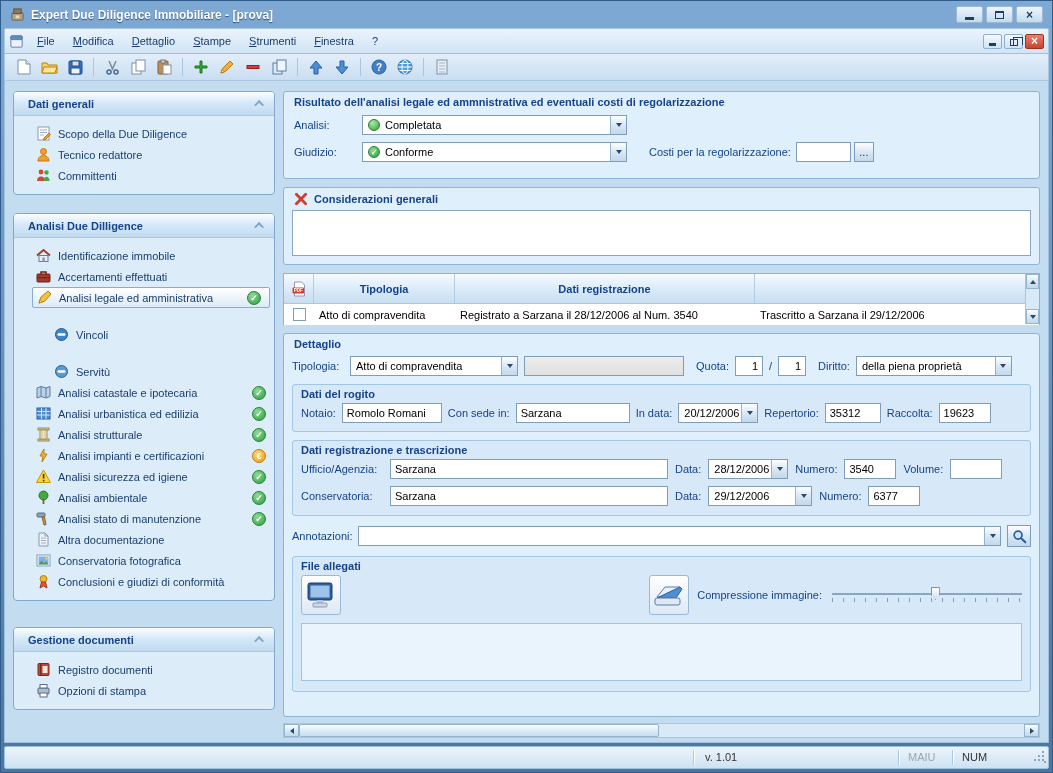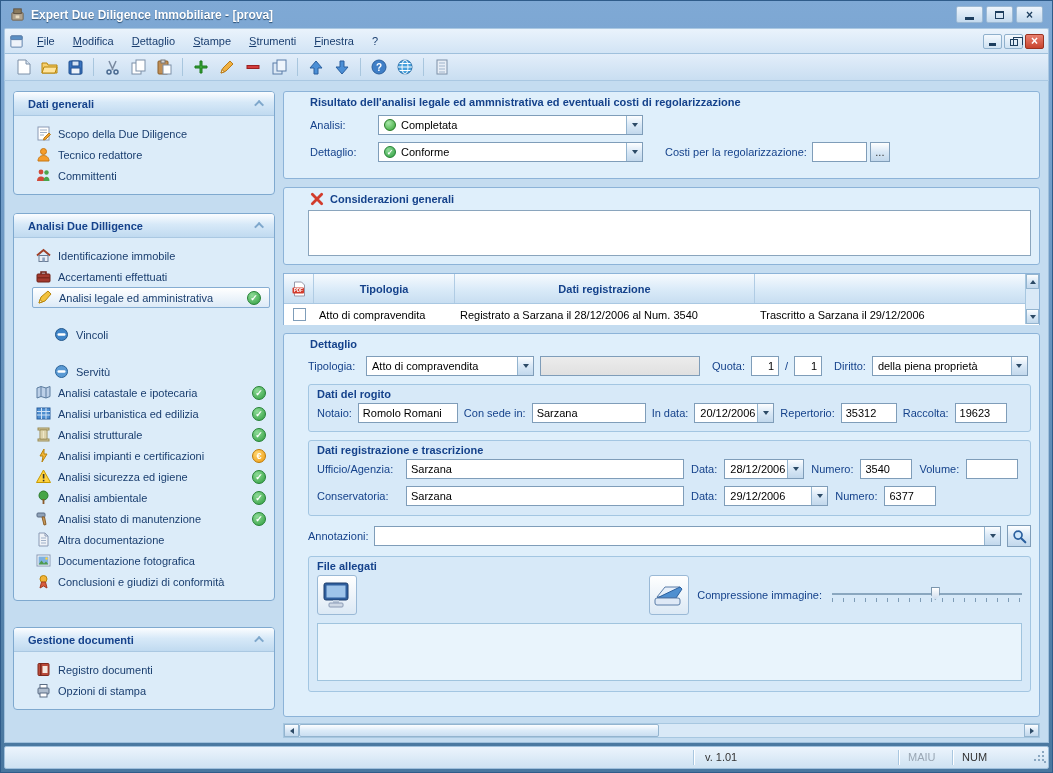--- a/index.html
+++ b/index.html
@@ -54,21 +54,21 @@
 .p-item.sub { padding-left:40px;margin-top:16px; }
 .p-item.selected { background:linear-gradient(#ffffff,#dceaf7); border:1px solid #86add2; border-radius:2px; margin:0 4px 0 18px; padding-left:4px; }
 .si { width:15px; height:15px; flex:0 0 15px; }
 .badge { margin-left:auto; width:14px; height:14px; border-radius:50%; color:#fff; font-size:9px; font-weight:bold;
   display:flex; align-items:center; justify-content:center; flex:0 0 14px; }
 .badge.check { background:radial-gradient(circle at 35% 30%, #8edb97, #2f9e3f); border:1px solid #238033; }
 .badge.euro { background:radial-gradient(circle at 35% 30%, #ffd570, #ee9d12); border:1px solid #bd7a07; }
 
 
 .main { flex:1; display:flex; flex-direction:column; min-width:0; }
-.grp { background:#dfeffb; border:1px solid #8cb3d8; border-radius:3px;padding-left:16px; }
+.grp { background:#dfeffb; border:1px solid #8cb3d8; border-radius:3px; }
 .grp-head { padding:4px 10px 2px 10px; font-weight:bold; color:#15428b; display:flex; align-items:center; gap:6px; }
 .frow { display:flex; align-items:center; }
 .lbl { color:#15428b; white-space:nowrap; }
 .inp { height:20px; border:1px solid #7f9db9; background:#fff; font:11px "Liberation Sans",sans-serif; color:#000; padding:0 4px; }
 .inp:disabled, .inp.disabled { background:linear-gradient(#ececec,#e0e0e0); }
 .combo { height:20px; border:1px solid #7f9db9; background:#fff; display:flex; align-items:center; overflow:hidden; }
 .combo-text { flex:1; padding:0 5px; color:#000; white-space:nowrap; overflow:hidden; }
 .combo-btn { width:16px; height:100%; flex:0 0 16px; border-left:1px solid #93b4cf;
   background:linear-gradient(#fdfeff,#d9e8f6 50%,#c2d8ec); display:flex; align-items:center; justify-content:center; }
 .arr { width:0; height:0; border-left:3px solid transparent; border-right:3px solid transparent; border-top:4px solid #2c4a66; }
@@ -426,21 +426,21 @@
               </svg>
             <span>Altra documentazione</span>
           </div>
           <div class="p-item">
             <svg class="si" viewBox="0 0 15 15">
                 <rect x="1" y="2" width="13" height="11" fill="#fff" stroke="#8a9ab5"></rect>
                 <rect x="2.5" y="3.5" width="10" height="8" fill="#7fb2e0"></rect>
                 <path d="M2.5 11.5l3-4 2.5 3 2-2 2.5 3z" fill="#4e9a4e"></path>
                 <circle cx="10.5" cy="5.5" r="1.2" fill="#ffd23e"></circle>
               </svg>
-            <span>Documentazione fotografica</span>
+            <span>Conservatoria fotografica</span>
           </div>
           <div class="p-item">
             <svg class="si" viewBox="0 0 15 15">
                 <circle cx="7.5" cy="5" r="3.5" fill="#f2b537" stroke="#b8820a"></circle>
                 <path d="M5.5 8l-1.5 6 3.5-2 3.5 2-1.5-6z" fill="#d85c3c" stroke="#a03a20"></path>
               </svg>
             <span>Conclusioni e giudizi di conformità</span>
           </div>
         </div>
       </div>
@@ -481,21 +481,21 @@
           <span class="lbl" style="width:68px">Analisi:</span>
           <div class="combo" style="width:265px">
             <span class="dot green"></span>
             <span class="combo-text">Completata</span>
             <span class="combo-btn">
                 <i class="arr"></i>
               </span>
           </div>
         </div>
         <div class="frow" style="margin:7px 10px 0 10px">
-          <span class="lbl" style="width:68px">Dettaglio:</span>
+          <span class="lbl" style="width:68px">Giudizio:</span>
           <div class="combo" style="width:265px">
             <span class="dot greencheck">✓</span>
             <span class="combo-text">Conforme</span>
             <span class="combo-btn">
                 <i class="arr"></i>
               </span>
           </div>
           <span class="lbl" style="margin-left:22px">Costi per la regolarizzazione:</span>
           <input class="inp" style="width: 55px; margin-left: 5px;">
           <button class="small-btn" style="margin-left:3px">...</button>

